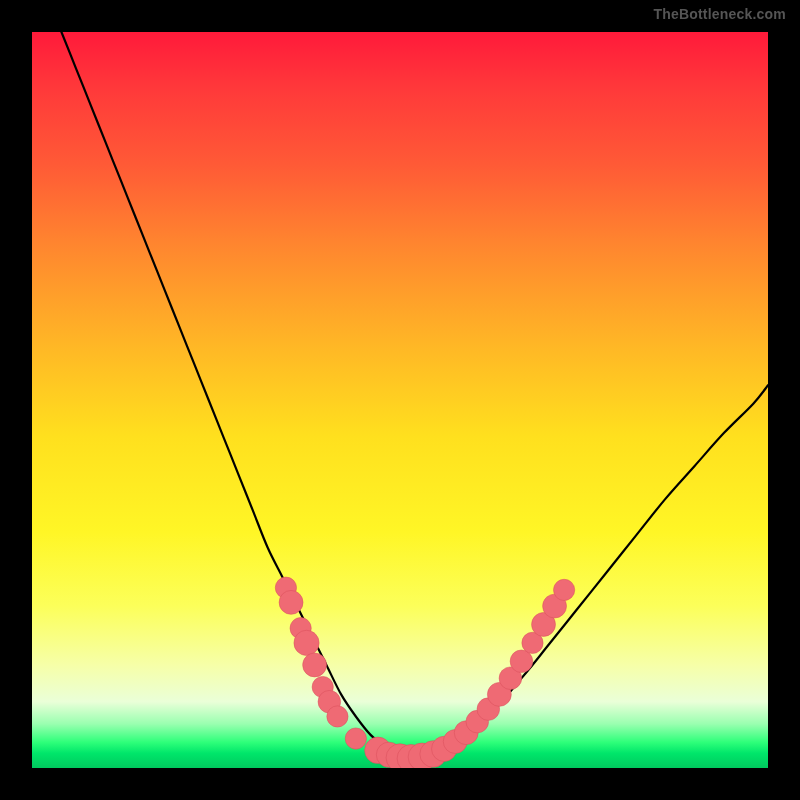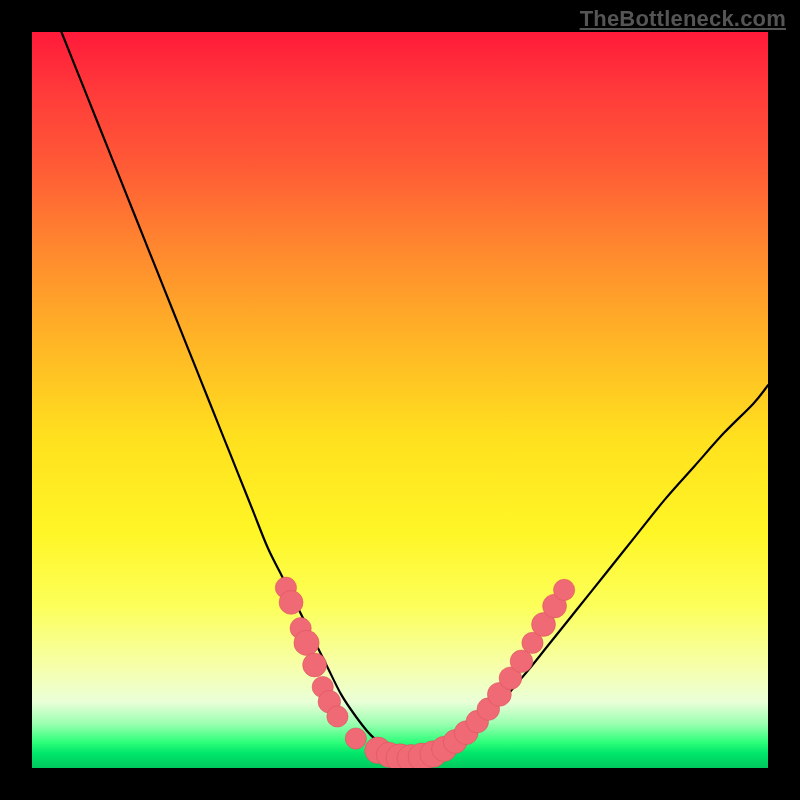--- a/index.html
+++ b/index.html
@@ -45,25 +45,24 @@
       #2eff7a 96.5%,
       #00e66a 98%,
       #00c95e 100%
     );
   }
   .watermark {
     position: absolute;
     top: 6px;
     right: 14px;
     color: #555;
-    font-size: 22px;
+    font-size: 14px;
     font-weight: 600;
     letter-spacing: 0.2px;
     user-select: none;
-    text-decoration: underline;
   }
   svg.curve {
     position: absolute;
     inset: 0;
   }
 </style>
 </head>
 <body>
 
 <div class="frame">

